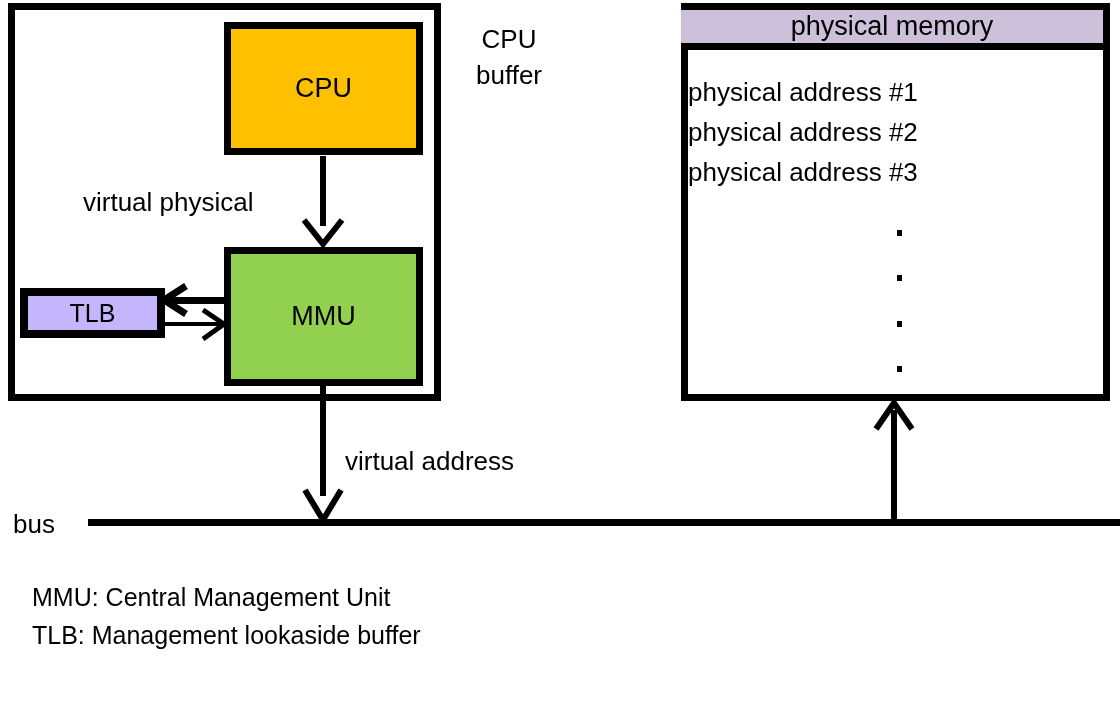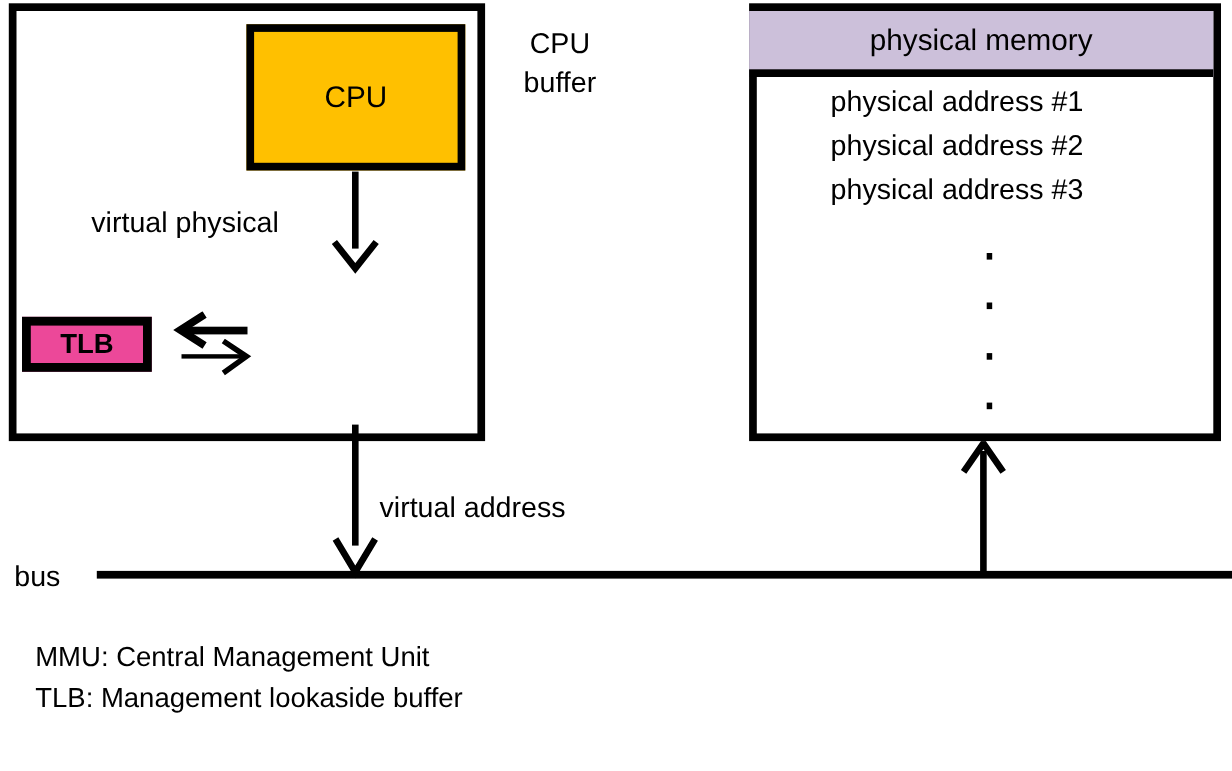--- a/index.html
+++ b/index.html
@@ -57,59 +57,58 @@
     top: 247px;
     width: 199px;
     height: 139px;
     background: #92D050;
     border-width: 7px;
   }
   
   #tlb-box {
     left: 20px;
     top: 288px;
-    width: 118px;
+    width: 145px;
     height: 50px;
-    background: #ec4899;
+    background: #c4b5fd;
     border-width: 8px;
-    font-weight: bold;
   }
   #tlb-box .box-label { font-size: 25px; }
 
   
   #memory-box {
     left: 681px;
     top: 3px;
     width: 429px;
     height: 398px;
     border-width: 7px;
     display: block;
     padding: 0;
   }
   #memory-header {
     position: absolute;
     left: 681px;
     top: 10px;
     width: 422px;
-    height: 60px;
+    height: 40px;
     background: #CCC0DA;
     border-bottom: 7px solid #000000;
     box-sizing: border-box;
     display: flex;
     align-items: center;
     justify-content: center;
   }
   #memory-header .box-label { font-size: 27px; }
 
   #memory-rows {
     position: absolute;
     left: 688px;
     top: 72px;
     width: 364px;
-    text-align: center;
+    text-align: left;
   }
   .memory-row {
     font-size: 26px;
     line-height: 40px;
     white-space: nowrap;
     color: #000000;
   }
   .memory-dot {
     position: absolute;
     width: 5px;
@@ -185,20 +184,23 @@
   <div class="box" id="cpu-box">
     <span class="box-label">CPU</span>
   </div>
 
   <div class="line-v" style="left:320px; top:156px; width:6px; height:70px;"></div>
   <svg class="chev" style="left:300px; top:214px;" width="46" height="36">
     <polyline points="4,6 23,30 42,6" fill="none" stroke="#000000" stroke-width="6"></polyline>
   </svg>
   <div class="note" id="virtual-address-label">virtual physical</div>
 
+  <div class="box" id="mmu-box">
+    <span class="box-label">MMU</span>
+  </div>
 
   <div class="box" id="tlb-box">
     <span class="box-label">TLB</span>
   </div>
 
   <div class="line-h" style="left:165px; top:297px; width:60px; height:7px;"></div>
   <svg class="chev" style="left:156px; top:283px;" width="36" height="36">
     <polyline points="30,3 8,17 30,31" fill="none" stroke="#000000" stroke-width="7"></polyline>
   </svg>
 

